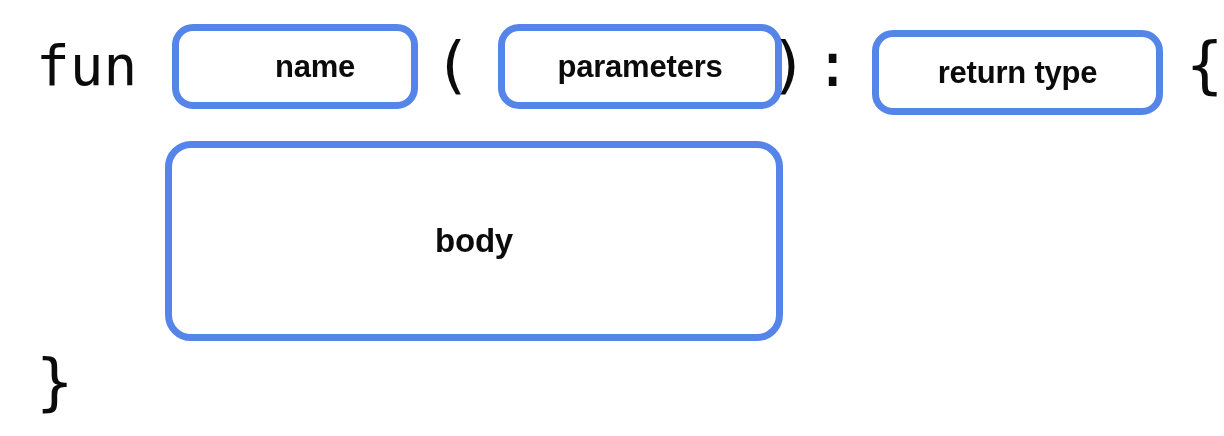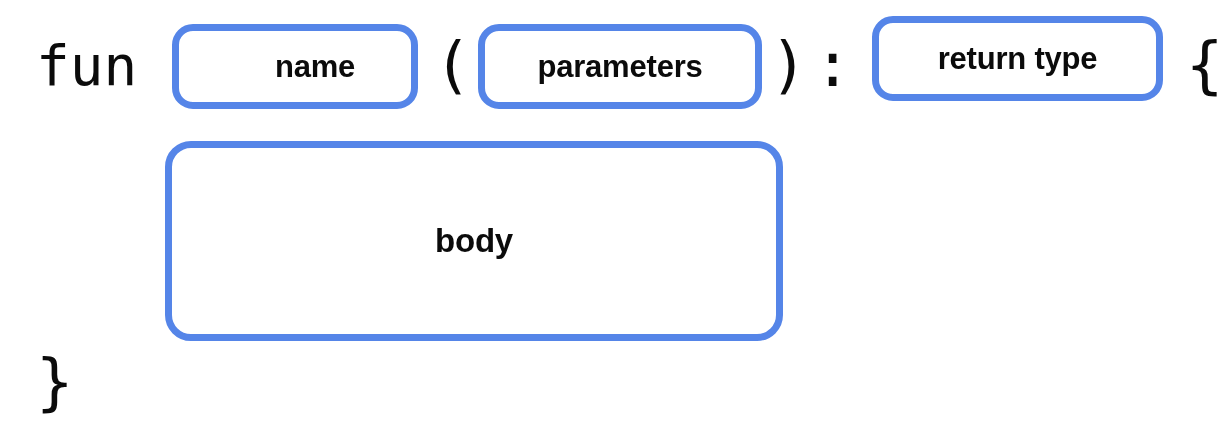--- a/index.html
+++ b/index.html
@@ -83,21 +83,21 @@
     font-family: "Liberation Sans", sans-serif;
     font-weight: 700;
     font-size: 31px;
     color: #0b0b0b;
     letter-spacing: -0.2px;
     white-space: nowrap;
   }
 
   .slot-name      { left: 172px; top: 24px;  width: 246px; height: 85px; }
   .slot-params    { left: 478px; top: 24px;  width: 284px; height: 85px; }
-  .slot-rettype   { left: 872px; top: 16px;  width: 291px; height: 85px; align-items: center; }
+  .slot-rettype   { left: 872px; top: 30px;  width: 291px; height: 85px; align-items: center; }
 
   .slot-body {
     left: 165px;
     top: 141px;
     width: 618px;
     height: 200px;
     border-radius: 26px;
   }
   .slot-body .slot-label {
     font-weight: 600;
@@ -110,21 +110,21 @@
 <div id="canvas" style="background: rgb(255, 255, 255);">
 
   <span class="code-glyph kw-fun" style="color: rgb(11, 11, 11);">fun</span>
 
   <div class="slot slot-name" style="border-color: rgb(85, 133, 232); padding-left: 40px;">
     <span class="slot-label" style="color: rgb(11, 11, 11);">name</span>
   </div>
 
   <span class="code-glyph paren-open" style="color: rgb(11, 11, 11);">(</span>
 
-  <div class="slot slot-params" style="border-color: rgb(85, 133, 232);">
+  <div class="slot slot-params" style="border-color: rgb(85, 133, 232); margin-left: 20px;">
     <span class="slot-label" style="color: rgb(11, 11, 11);">parameters</span>
   </div>
 
   <span class="code-glyph paren-close" style="color: rgb(11, 11, 11);">)</span>
 
   <span class="code-glyph colon" style="color: rgb(11, 11, 11);">:</span>
 
   <div class="slot slot-rettype" style="border-color: rgb(85, 133, 232);">
     <span class="slot-label" style="color: rgb(11, 11, 11);">return type</span>
   </div>

